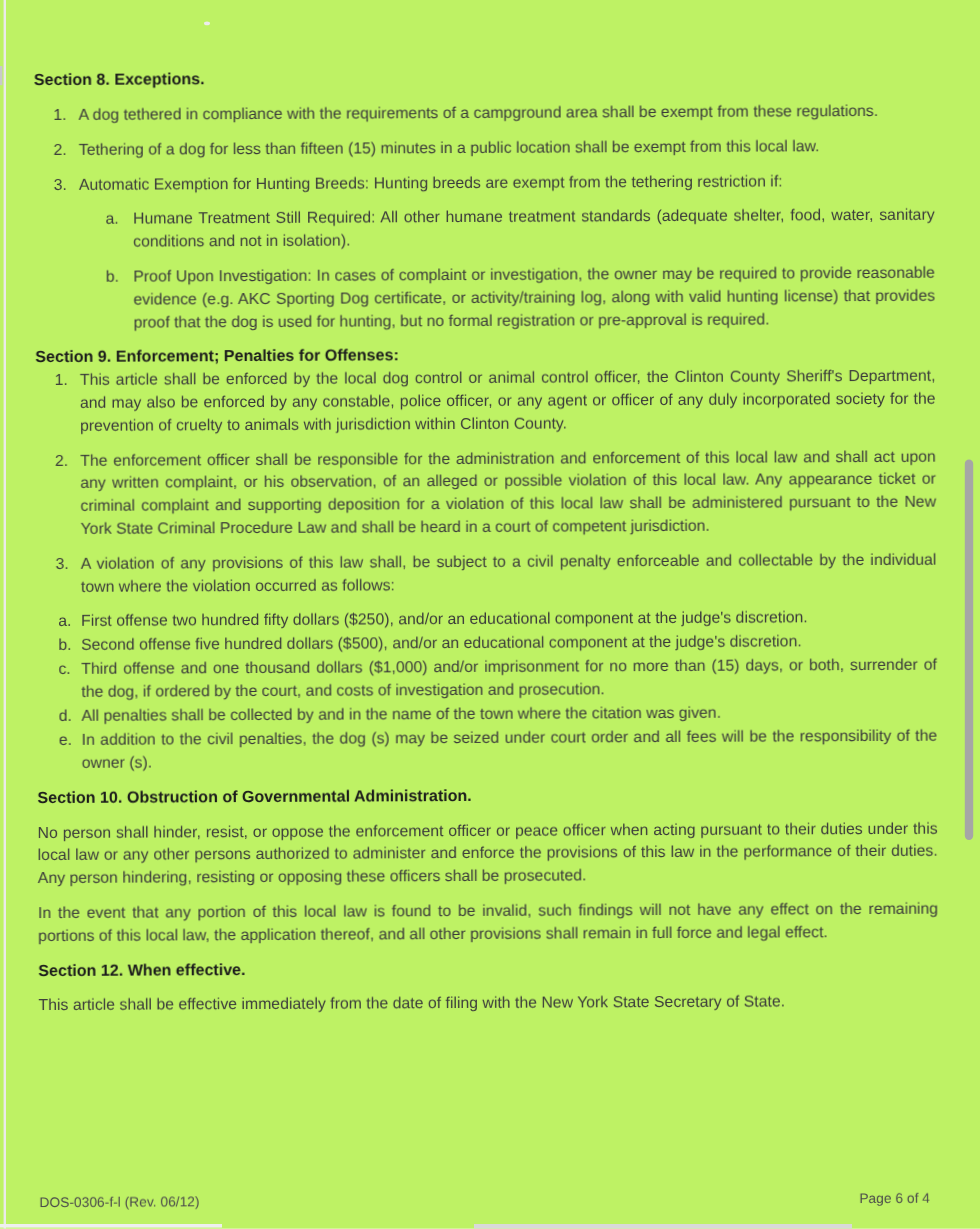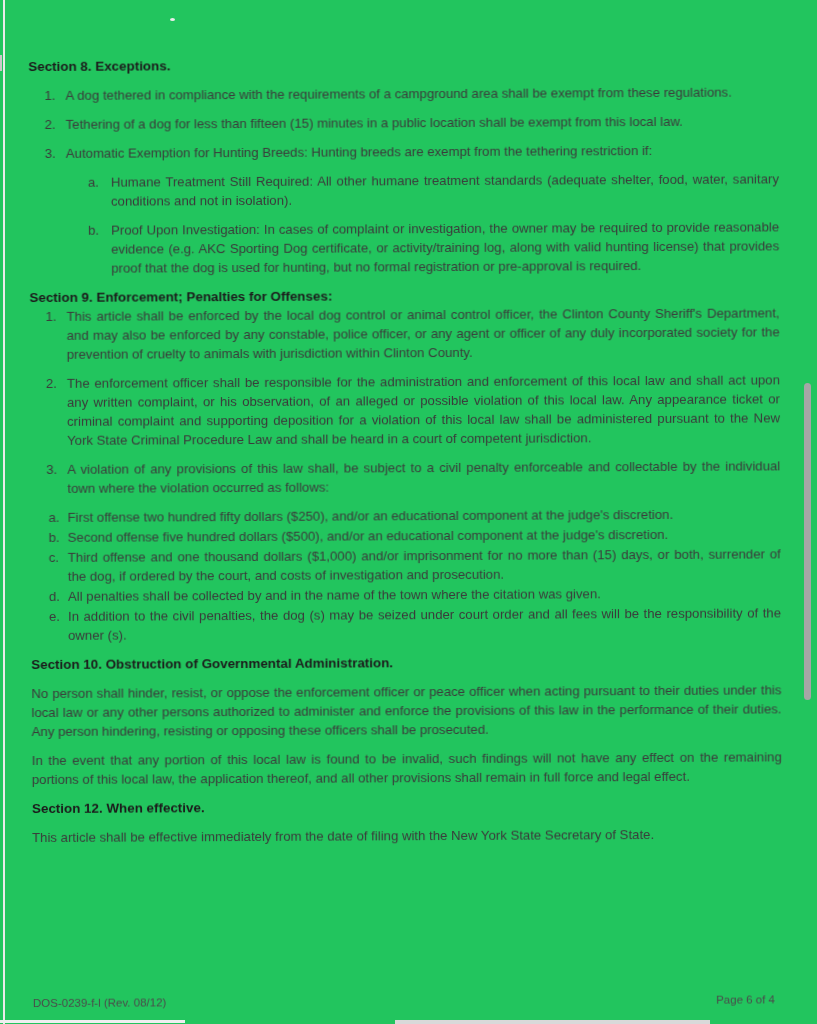--- a/index.html
+++ b/index.html
@@ -1,21 +1,21 @@
 <!DOCTYPE html>
 <html><head>
 <meta charset="utf-8">
 <style>
   html,body{margin:0;padding:0;}
   body{
     width:817px;height:1024px;position:relative;overflow:hidden;
     background:#ffffff;
     font-family:"Liberation Sans","DejaVu Sans",sans-serif;
   }
-  .sheet{position:absolute;inset:0;background:#22c55e;}
+  .sheet{position:absolute;inset:0;background:#bef264;}
   .page-edge{position:absolute;left:3px;top:0;bottom:0;width:2px;background:#eaeaea;}
   .edge-mark{position:absolute;left:0;top:55px;width:2px;height:16px;background:#c9c9c9;}
   .speck{position:absolute;left:170px;top:18px;width:5px;height:3px;background:#ececec;border-radius:50%;}
 
   .tilt{
     position:absolute;left:0;top:0;width:817px;height:1024px;
     transform:rotate(-0.28deg);transform-origin:40px 0;
     filter:blur(0.2px);
   }
   .doc{
@@ -73,21 +73,21 @@
         <div class="blk li lv0 tight"><span class="marker">d.</span><span class="txt">All penalties shall be collected by and in the name of the town where the citation was given.</span></div>
         <div class="blk li lv0"><span class="marker">e.</span><span class="txt">In addition to the civil penalties, the dog (s) may be seized under court order and all fees will be the responsibility of the owner (s).</span></div>
         <div class="blk h">Section 10. Obstruction of Governmental Administration.</div>
         <div class="blk p">No person shall hinder, resist, or oppose the enforcement officer or peace officer when acting pursuant to their duties under this local law or any other persons authorized to administer and enforce the provisions of this law in the performance of their duties. Any person hindering, resisting or opposing these officers shall be prosecuted.</div>
         <div class="blk p">In the event that any portion of this local law is found to be invalid, such findings will not have any effect on the remaining portions of this local law, the application thereof, and all other provisions shall remain in full force and legal effect.</div>
         <div class="blk h">Section 12. When effective.</div>
         <div class="blk p">This article shall be effective immediately from the date of filing with the New York State Secretary of State.</div>
       </div>
 
     <div class="footer">
-      <span>DOS-0239-f-l  (Rev. 08/12)</span>
+      <span>DOS-0306-f-l  (Rev. 06/12)</span>
       <span>Page 6 of 4</span>
     </div>
   </div>
 
   <div class="bottom-strip-left"></div>
   <div class="bottom-strip-right"></div>
 
   <div class="sb-track">
     <div class="sb-thumb"></div>
   </div>

